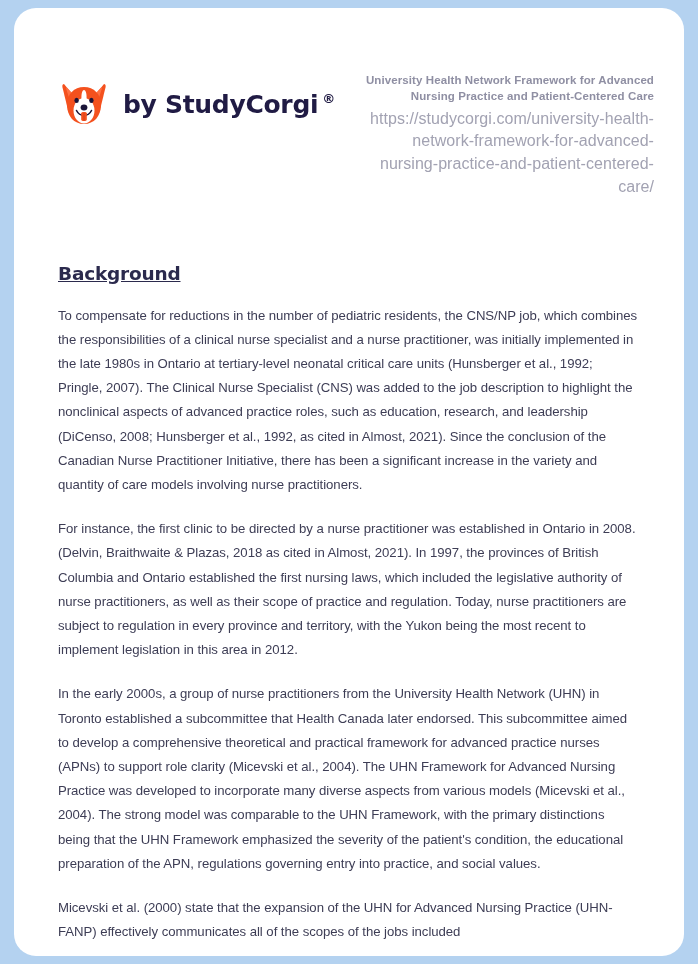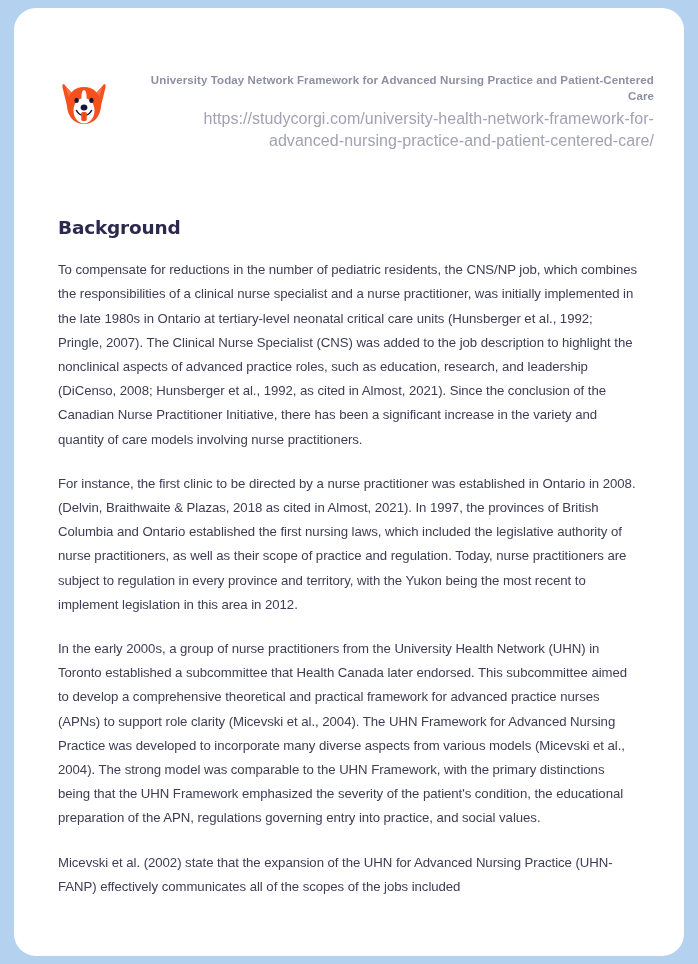--- a/index.html
+++ b/index.html
@@ -86,20 +86,21 @@
     padding: 0 44px 0 44px;
     box-sizing: border-box;
   }
   .section-heading {
     font-size: 18.5px;
     font-weight: 700;
     color: #2b2a4d;
     margin: 64px 0 0 0;
     letter-spacing: -0.2px;
     font-family: "DejaVu Sans", sans-serif;
+    text-decoration: underline;
   }
   .para {
     font-size: 13.2px;
     line-height: 24.2px;
     color: #3d3d55;
     margin: 20px 0 0 0;
     text-align: left;
     letter-spacing: -0.05px;
   }
   .para.first { }
@@ -130,30 +131,31 @@
           <ellipse cx="33.4" cy="22.4" rx="2.2" ry="2.6" fill="#1a1438"></ellipse>
 
           <ellipse cx="26" cy="29.5" rx="3.4" ry="3" fill="#1a1438"></ellipse>
 
           <path d="M18.5 32.5 C20.5 36.5 23 37.5 26 37.5 C29 37.5 31.5 36.5 33.5 32.5" stroke="#1a1438" stroke-width="1.6" fill="none" stroke-linecap="round"></path>
 
           <path d="M23.2 35.2 C23.2 33.6 28.8 33.6 28.8 35.2 L28.8 41.5 C28.8 43.6 23.2 43.6 23.2 41.5 Z" fill="#f4511e"></path>
           <path d="M26 35.4 L26 42.4" stroke="#d8411a" stroke-width="1" stroke-linecap="round"></path>
         </svg>
       </span>
+      <span class="brand-wordmark"><span>by StudyCorgi</span><span class="brand-reg">®</span></span>
     </div>
 
     <div class="doc-meta">
-      <div class="doc-meta-title">University Today Network Framework for Advanced Nursing Practice and Patient-Centered Care</div>
+      <div class="doc-meta-title">University Health Network Framework for Advanced Nursing Practice and Patient-Centered Care</div>
       <div class="doc-meta-url">https://studycorgi.com/university-health-network-framework-for-advanced-nursing-practice-and-patient-centered-care/</div>
     </div>
 
   </div>
 
   <div class="doc-body">
     <h2 class="section-heading">Background</h2>
     <p class="para first">To compensate for reductions in the number of pediatric residents, the CNS/NP job, which combines the responsibilities of a clinical nurse specialist and a nurse practitioner, was initially implemented in the late 1980s in Ontario at tertiary-level neonatal critical care units (Hunsberger et al., 1992; Pringle, 2007). The Clinical Nurse Specialist (CNS) was added to the job description to highlight the nonclinical aspects of advanced practice roles, such as education, research, and leadership (DiCenso, 2008; Hunsberger et al., 1992, as cited in Almost, 2021). Since the conclusion of the Canadian Nurse Practitioner Initiative, there has been a significant increase in the variety and quantity of care models involving nurse practitioners.</p>
     <p class="para">For instance, the first clinic to be directed by a nurse practitioner was established in Ontario in 2008. (Delvin, Braithwaite &amp; Plazas, 2018 as cited in Almost, 2021). In 1997, the provinces of British Columbia and Ontario established the first nursing laws, which included the legislative authority of nurse practitioners, as well as their scope of practice and regulation. Today, nurse practitioners are subject to regulation in every province and territory, with the Yukon being the most recent to implement legislation in this area in 2012.</p>
     <p class="para">In the early 2000s, a group of nurse practitioners from the University Health Network (UHN) in Toronto established a subcommittee that Health Canada later endorsed. This subcommittee aimed to develop a comprehensive theoretical and practical framework for advanced practice nurses (APNs) to support role clarity (Micevski et al., 2004). The UHN Framework for Advanced Nursing Practice was developed to incorporate many diverse aspects from various models (Micevski et al., 2004). The strong model was comparable to the UHN Framework, with the primary distinctions being that the UHN Framework emphasized the severity of the patient's condition, the educational preparation of the APN, regulations governing entry into practice, and social values.</p>
-    <p class="para">Micevski et al. (2002) state that the expansion of the UHN for Advanced Nursing Practice (UHN-FANP) effectively communicates all of the scopes of the jobs included</p>
+    <p class="para">Micevski et al. (2000) state that the expansion of the UHN for Advanced Nursing Practice (UHN-FANP) effectively communicates all of the scopes of the jobs included</p>
   </div>
 
 </div>
 
 </body></html>

